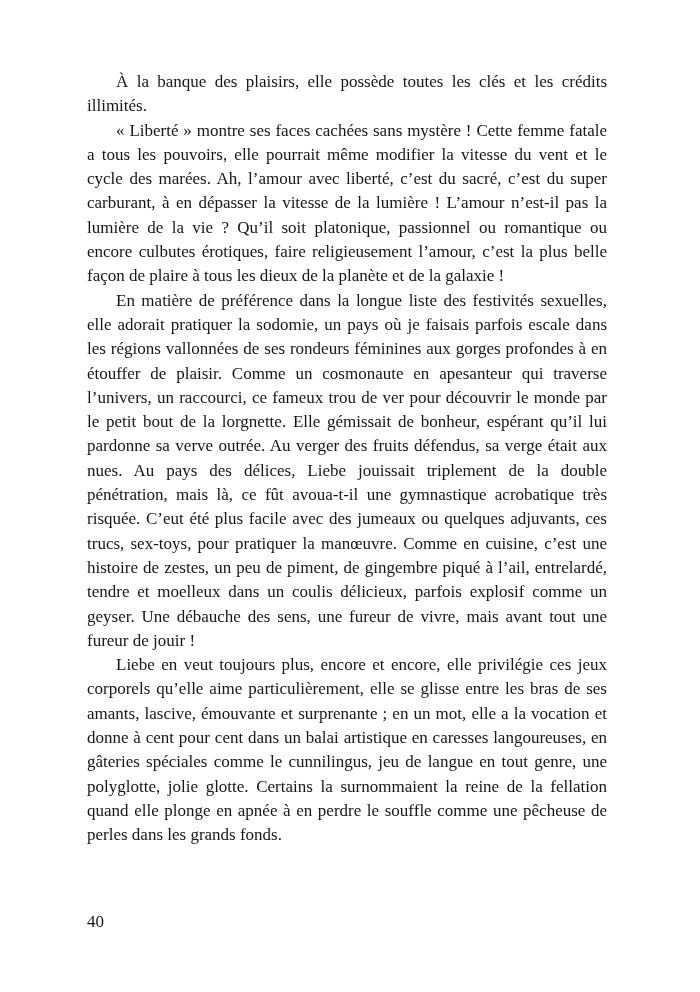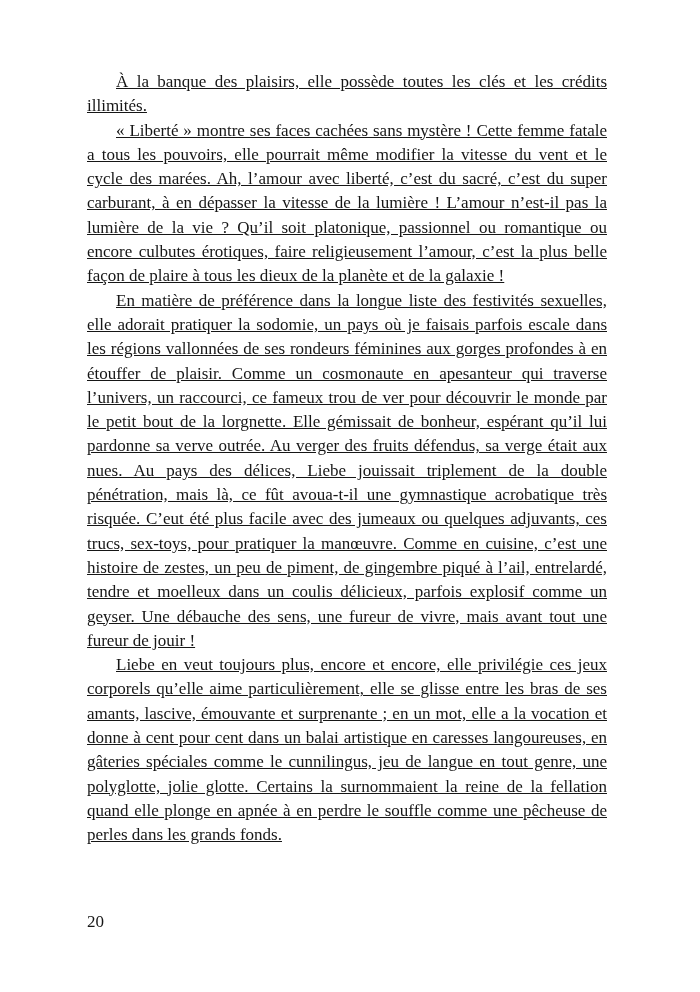--- a/index.html
+++ b/index.html
@@ -18,21 +18,20 @@
   }
   .text-block {
     position: absolute;
     left: 87px;
     top: 70px;
     width: 520px;
     font-size: 17px;
     line-height: 24.3px;
     text-align: justify;
     text-justify: inter-word;
-    text-decoration: underline;
   }
   .text-block p {
     margin: 0;
     padding: 0;
     text-indent: 29px;
   }
   .page-number {
     position: absolute;
     left: 87px;
     top: 912px;
@@ -43,14 +42,14 @@
 </head>
 <body>
 
 <div class="page">
   <div class="text-block">
     <p>À la banque des plaisirs, elle possède toutes les clés et les crédits illimités.</p>
     <p>« Liberté » montre ses faces cachées sans mystère ! Cette femme fatale a tous les pouvoirs, elle pourrait même modifier la vitesse du vent et le cycle des marées. Ah, l’amour avec liberté, c’est du sacré, c’est du super carburant, à en dépasser la vitesse de la lumière ! L’amour n’est-il pas la lumière de la vie ? Qu’il soit platonique, passionnel ou romantique ou encore culbutes érotiques, faire religieusement l’amour, c’est la plus belle façon de plaire à tous les dieux de la planète et de la galaxie !</p>
     <p>En matière de préférence dans la longue liste des festivités sexuelles, elle adorait pratiquer la sodomie, un pays où je faisais parfois escale dans les régions vallonnées de ses rondeurs féminines aux gorges profondes à en étouffer de plaisir. Comme un cosmonaute en apesanteur qui traverse l’univers, un raccourci, ce fameux trou de ver pour découvrir le monde par le petit bout de la lorgnette. Elle gémissait de bonheur, espérant qu’il lui pardonne sa verve outrée. Au verger des fruits défendus, sa verge était aux nues. Au pays des délices, Liebe jouissait triplement de la double pénétration, mais là, ce fût avoua-t-il une gymnastique acrobatique très risquée. C’eut été plus facile avec des jumeaux ou quelques adjuvants, ces trucs, sex-toys, pour pratiquer la manœuvre. Comme en cuisine, c’est une histoire de zestes, un peu de piment, de gingembre piqué à l’ail, entrelardé, tendre et moelleux dans un coulis délicieux, parfois explosif comme un geyser. Une débauche des sens, une fureur de vivre, mais avant tout une fureur de jouir !</p>
     <p>Liebe en veut toujours plus, encore et encore, elle privilégie ces jeux corporels qu’elle aime particulièrement, elle se glisse entre les bras de ses amants, lascive, émouvante et surprenante ; en un mot, elle a la vocation et donne à cent pour cent dans un balai artistique en caresses langoureuses, en gâteries spéciales comme le cunnilingus, jeu de langue en tout genre, une polyglotte, jolie glotte. Certains la surnommaient la reine de la fellation quand elle plonge en apnée à en perdre le souffle comme une pêcheuse de perles dans les grands fonds.</p>
   </div>
-  <div class="page-number">20</div>
+  <div class="page-number">40</div>
 </div>
 
 </body></html>

